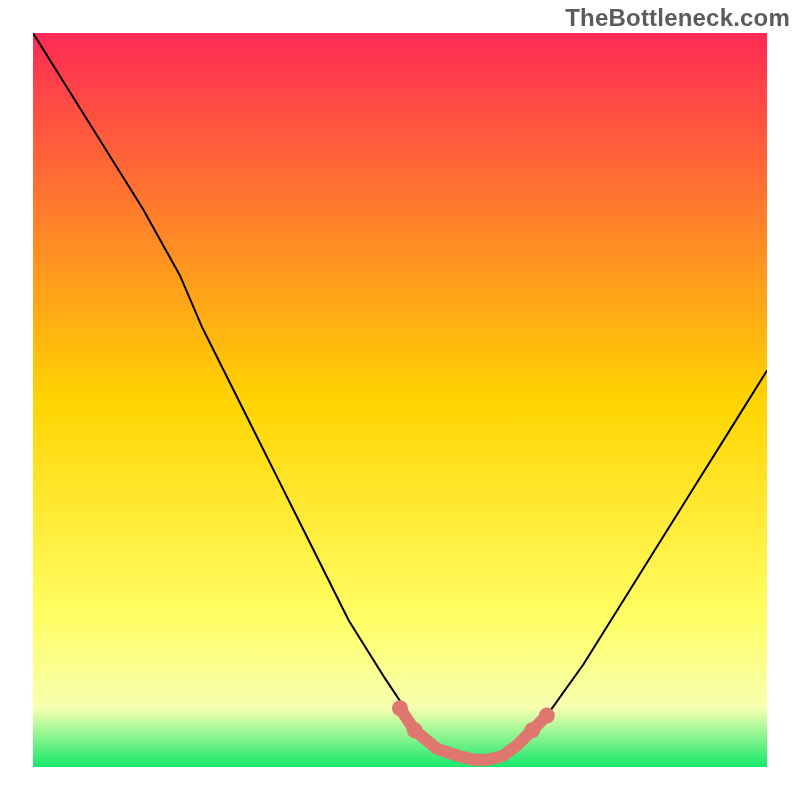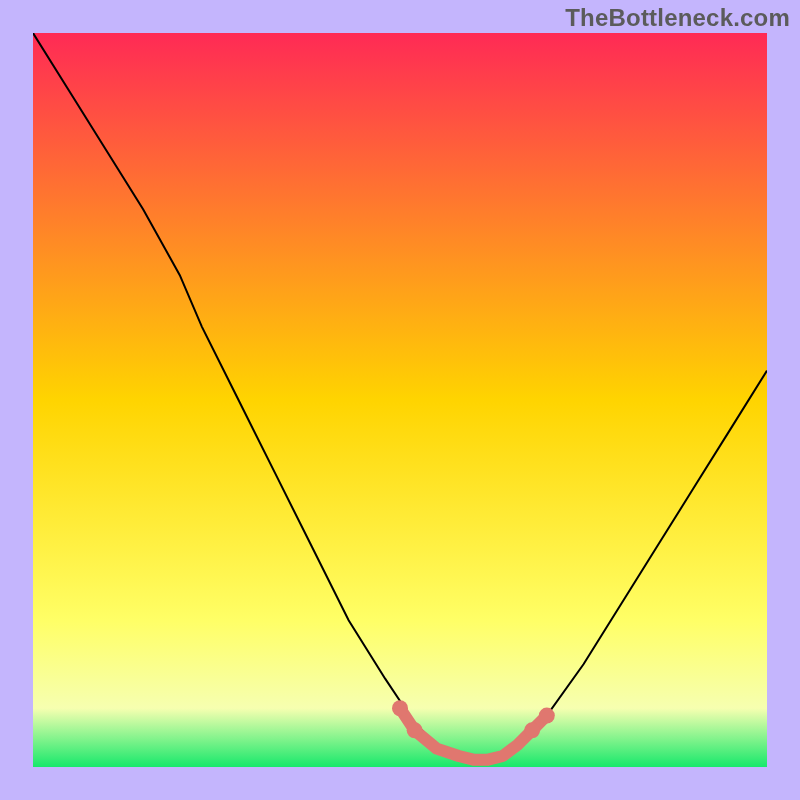--- a/index.html
+++ b/index.html
@@ -1,21 +1,21 @@
 <!DOCTYPE html>
 <html><head>
 <meta charset="utf-8">
 <style>
   * { margin: 0; padding: 0; box-sizing: border-box; }
   html, body { width: 800px; height: 800px; overflow: hidden; background: #000; }
   .frame {
     position: relative;
     width: 800px;
     height: 800px;
-    background: #c4b5fd;
+    background: #ffffff;
   }
   .watermark {
     position: absolute;
     top: 4px;
     right: 10px;
     font-family: Arial, Helvetica, sans-serif;
     font-size: 24px;
     font-weight: 600;
     color: #5b5b5b;
     letter-spacing: 0.2px;

